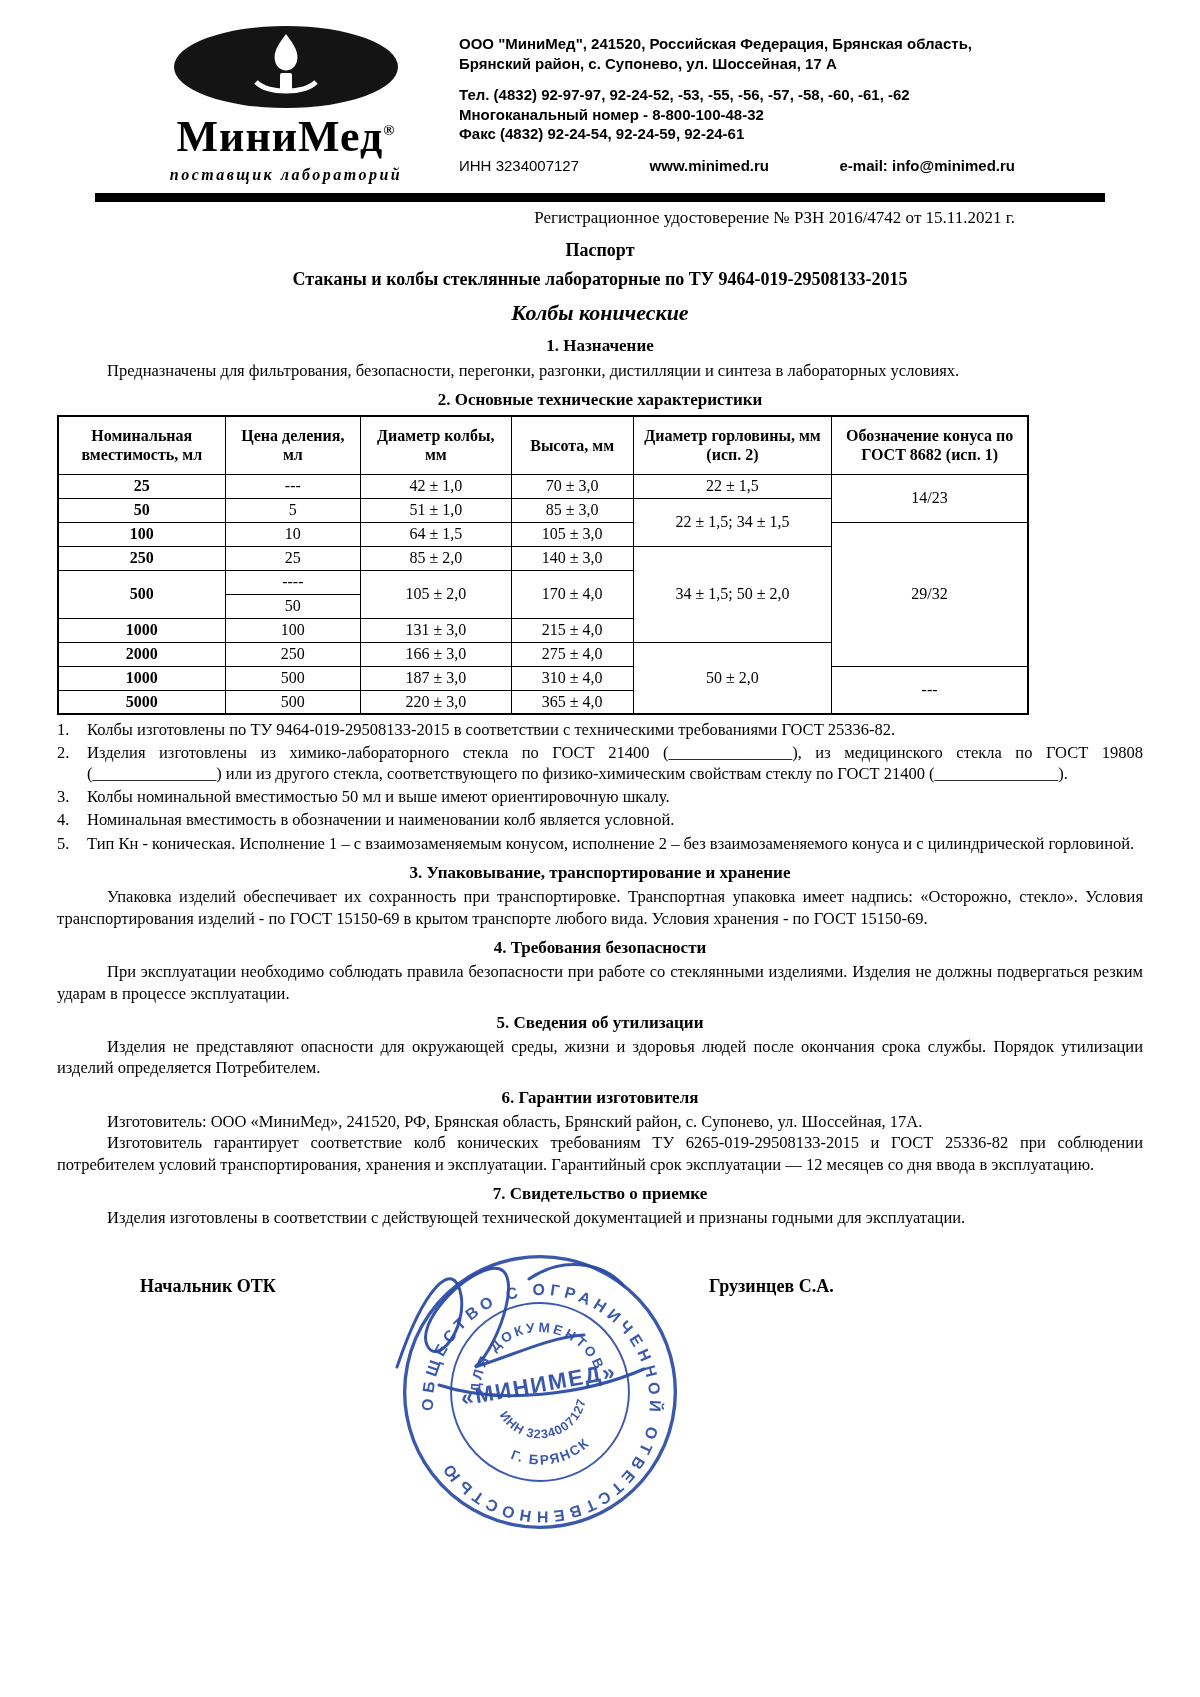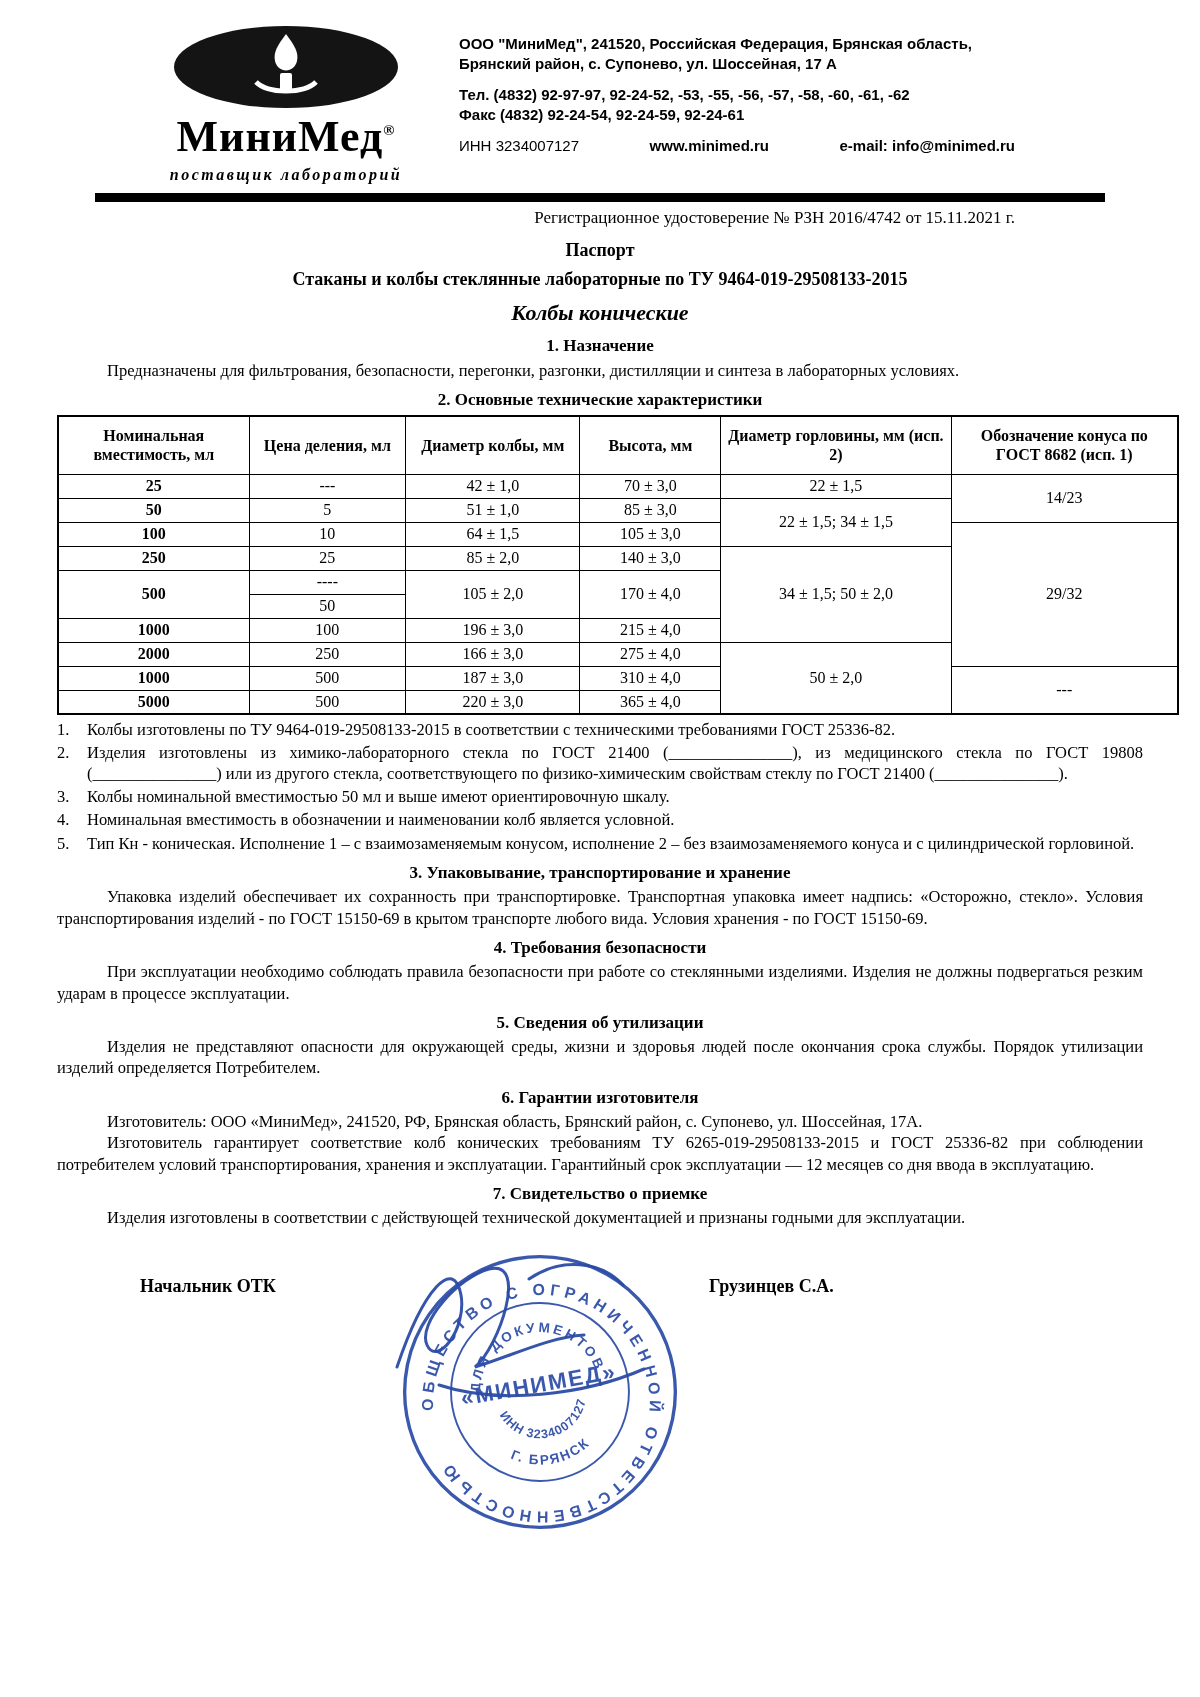--- a/index.html
+++ b/index.html
@@ -22,21 +22,21 @@
   .black-bar{height:9px;background:#000;margin:8px 38px 0;}
   .reg-line{text-align:right;padding-right:128px;margin-top:5px;font-size:17px;}
   
   .center-b{text-align:center;font-weight:bold;}
   .doc-type{margin-top:10px;font-size:18px;}
   .doc-title{margin-top:6px;font-size:18px;}
   .doc-subtitle{margin-top:8px;font-size:22px;font-style:italic;}
   .sec-h{margin-top:8px;margin-bottom:3px;font-size:17px;text-align:center;font-weight:bold;}
   p.body{text-align:justify;text-indent:50px;}
   
-  table.spec{border-collapse:collapse;width:1122px;margin-top:4px;border:2px solid #000;}
+  table.spec{border-collapse:collapse;width:972px;margin-top:4px;border:2px solid #000;}
   .spec th,.spec td{border:1.5px solid #000;text-align:center;vertical-align:middle;padding:1px 6px;font-size:16px;}
   .spec th{height:58px;line-height:1.2;}
   .spec td{height:24px;}
   td.cap{font-weight:bold;}
   
   .notes{margin-top:4px;}
   .note{display:flex;margin-top:2px;}
   .note .n{width:30px;flex:none;}
   .note .t{flex:1;text-align:justify;}
   
@@ -59,20 +59,21 @@
         <rect x="110" y="49" width="12" height="20" rx="2" fill="#fff"></rect>
         <path d="M86 58 C 98 70 134 70 146 58" stroke="#fff" stroke-width="5" fill="none"></path>
       </svg>
       <div class="logo-brand"><span>МиниМед</span><span class="logo-reg">®</span></div>
       <div class="logo-tagline">поставщик лабораторий</div>
     </div>
     <div class="contacts">
       <p>ООО "МиниМед", 241520, Российская Федерация, Брянская область,</p>
       <p>Брянский район, с. Супонево, ул. Шоссейная, 17 А</p>
       <p class="gap">Тел. (4832) 92-97-97, 92-24-52, -53, -55, -56, -57, -58, -60, -61, -62</p>
+      <p>Многоканальный номер - 8-800-100-48-32</p>
       <p>Факс (4832) 92-24-54, 92-24-59, 92-24-61</p>
       <div class="inn-row">
         <span class="inn-pair"><span>ИНН</span> <span>3234007127</span></span>
         <span>www.minimed.ru</span>
         <span><span>e-mail:</span> <span>info@minimed.ru</span></span>
       </div>
     </div>
   </div>
 
   <div class="black-bar"></div>
@@ -141,21 +142,21 @@
         <td>----</td>
         <td rowspan="2">105 ± 2,0</td>
         <td rowspan="2">170 ± 4,0</td>
       </tr>
       <tr>
         <td>50</td>
       </tr>
       <tr>
         <td class="cap">1000</td>
         <td>100</td>
-        <td>196 ± 3,0</td>
+        <td>131 ± 3,0</td>
         <td>215 ± 4,0</td>
       </tr>
       <tr>
         <td class="cap">2000</td>
         <td>250</td>
         <td>166 ± 3,0</td>
         <td>275 ± 4,0</td>
         <td rowspan="3">50 ± 2,0</td>
       </tr>
       <tr>

